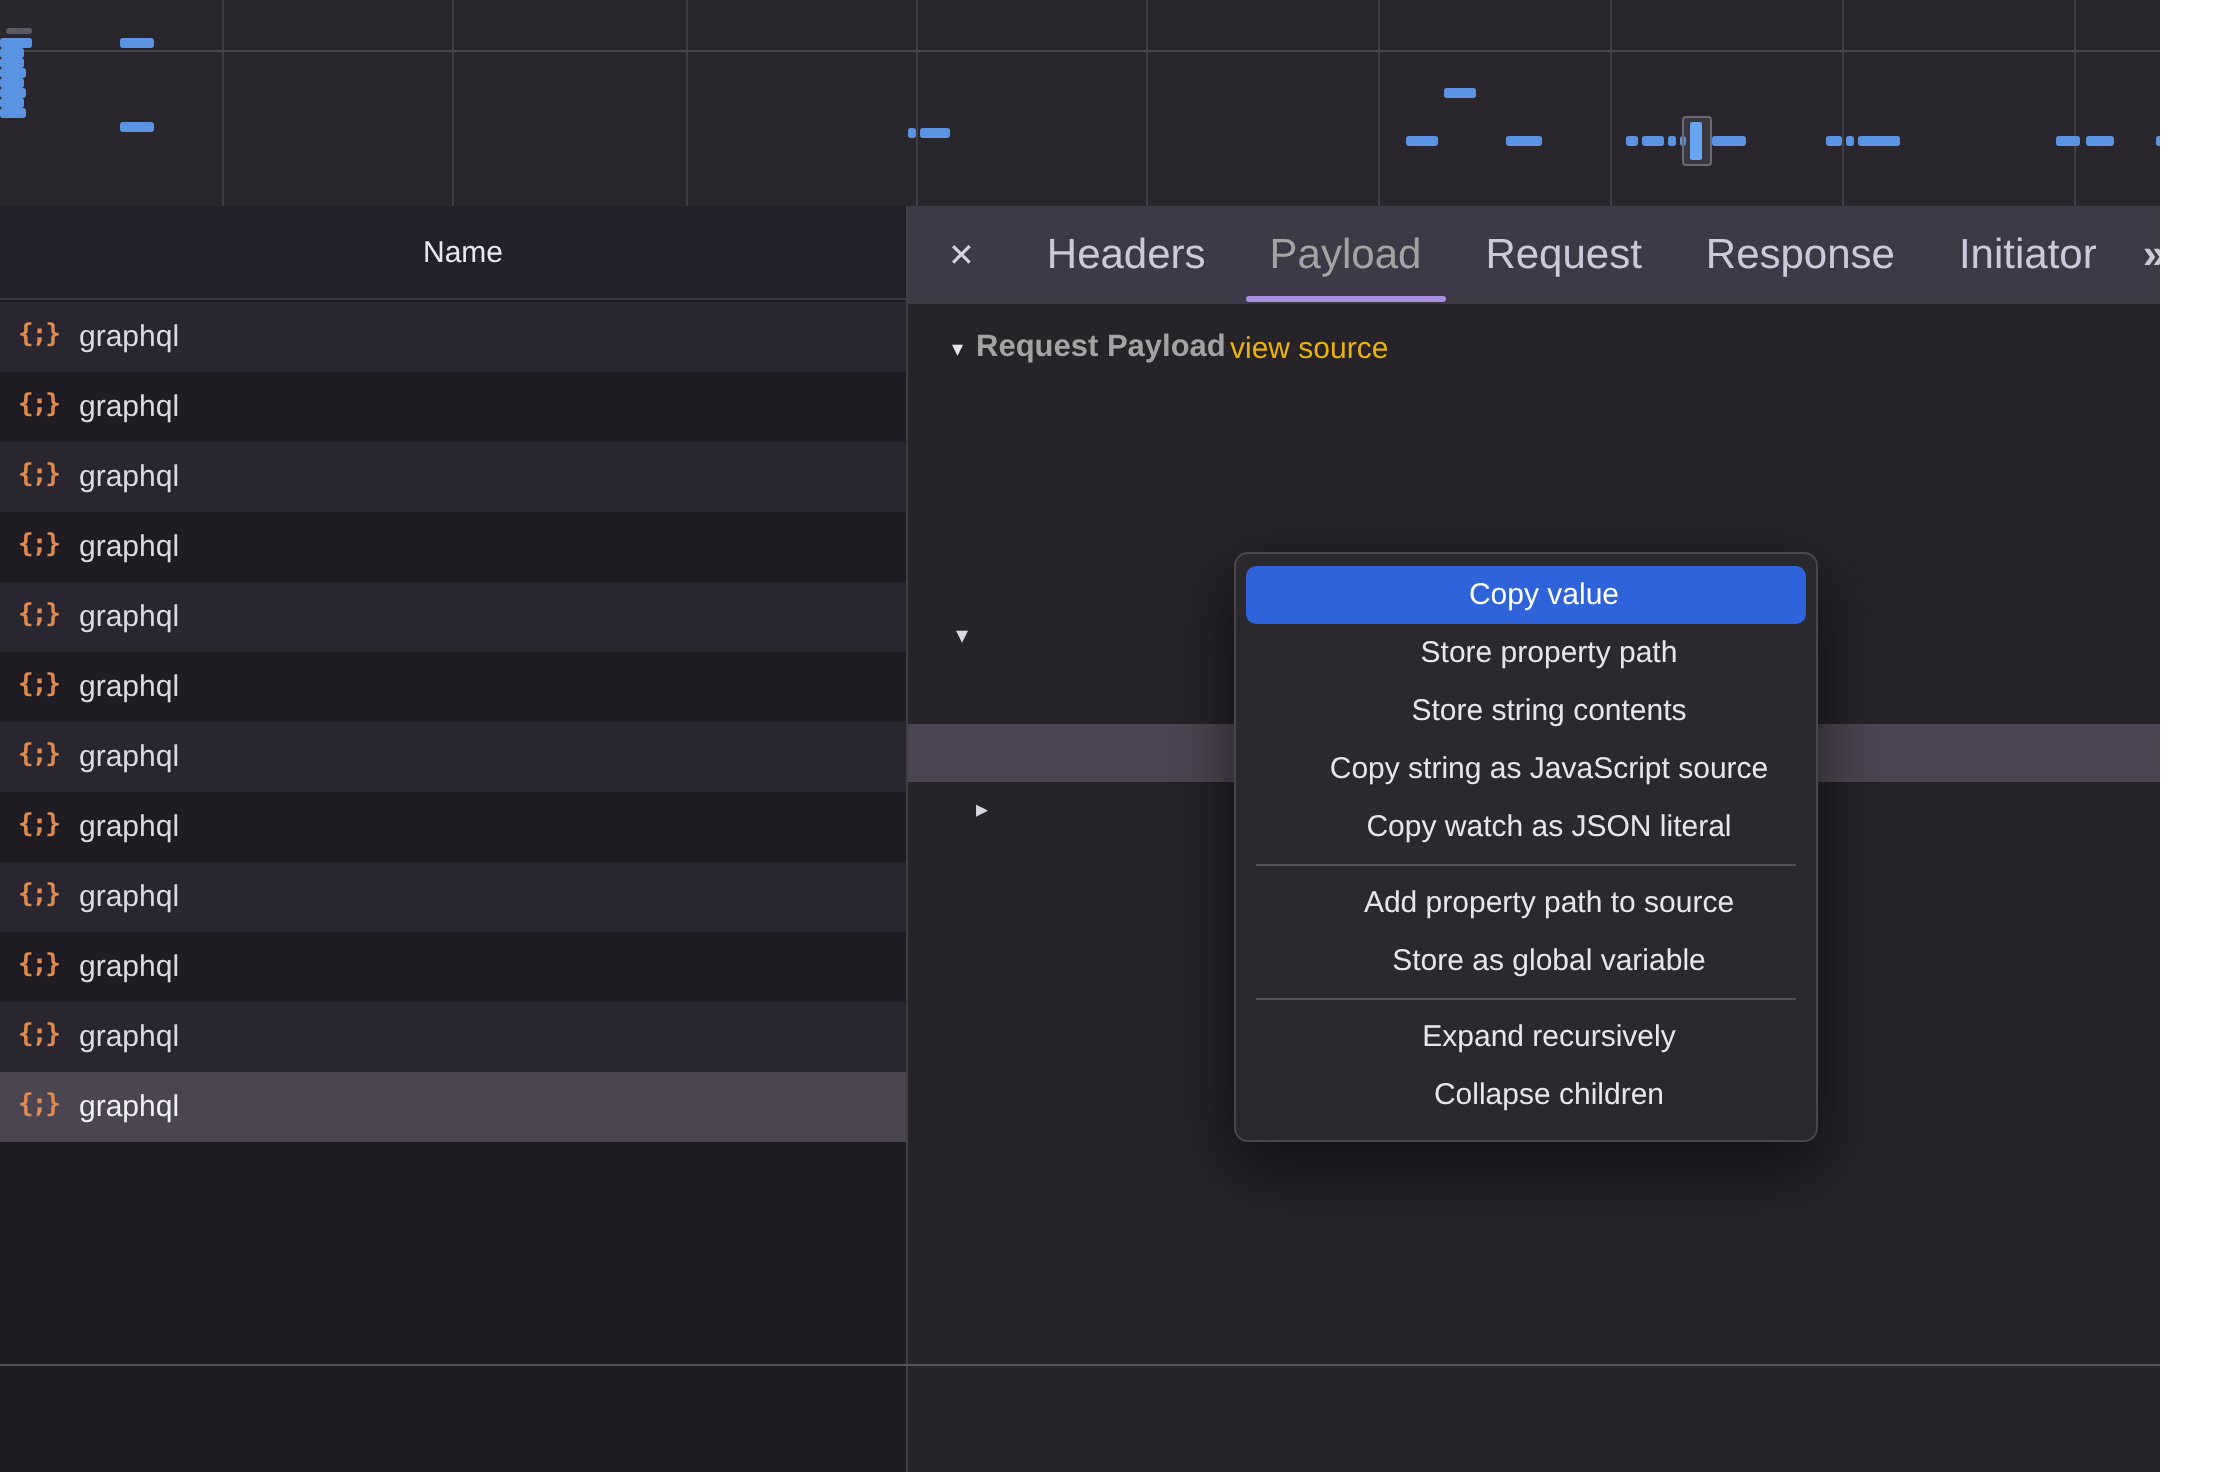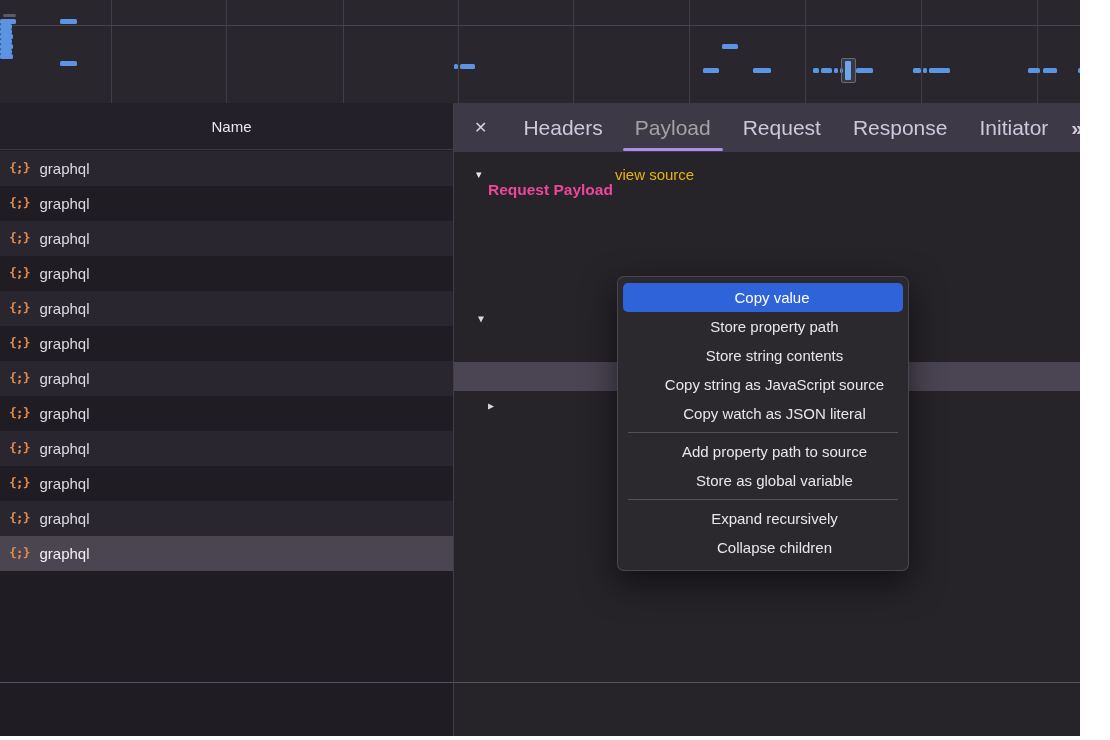--- a/index.html
+++ b/index.html
@@ -37,21 +37,21 @@
   .close{color:#d6d0e2;font-size:16px;margin-left:20px;cursor:default;}
   .tabs{display:flex;align-items:center;height:100%;margin-left:20px;}
   .tab{position:relative;height:100%;line-height:49px;padding:0 16px;font-size:21px;color:#cfc8dd;cursor:default;}
   .tab.active{color:#a3a3a3;}
   .tab.active .underline{position:absolute;left:4px;right:4px;bottom:1px;height:3px;border-radius:2px;background:#aa8fe6;}
   .more{margin-left:auto;margin-right:24px;color:#cfc9da;font-size:21px;font-weight:bold;letter-spacing:-1px;}
 
   
   .ph-row{position:absolute;left:0;top:62px;height:28px;width:100%;}
   .ph-tri{position:absolute;left:22px;top:3px;color:#e9e7ee;font-size:11px;}
-  .ph-title{position:absolute;left:34px;top:0;color:#ec4899;font-size:15.5px;font-weight:bold;margin-top:16px;}
+  .ph-title{position:absolute;left:34px;top:0;color:#a3a3a3;font-size:15.5px;font-weight:bold;}
   .view-source{position:absolute;left:161px;top:1px;color:#eab308;font-size:15px;cursor:default;}
 
   .tree{position:absolute;left:0;top:0;width:100%;height:100%;font-family:"DejaVu Sans Mono",monospace;font-size:14px;}
   .trow{position:absolute;left:0;width:100%;height:29px;line-height:29px;white-space:pre;overflow:hidden;}
   .tri2{position:absolute;font-size:10px;color:#d9d6e0;}
   .trow.sel{background:#4b4553;color:#f4f2f7;}
 
   .footer-divider{position:absolute;left:0;top:682px;width:1106px;height:1px;background:#56535c;z-index:6;}
 
   

